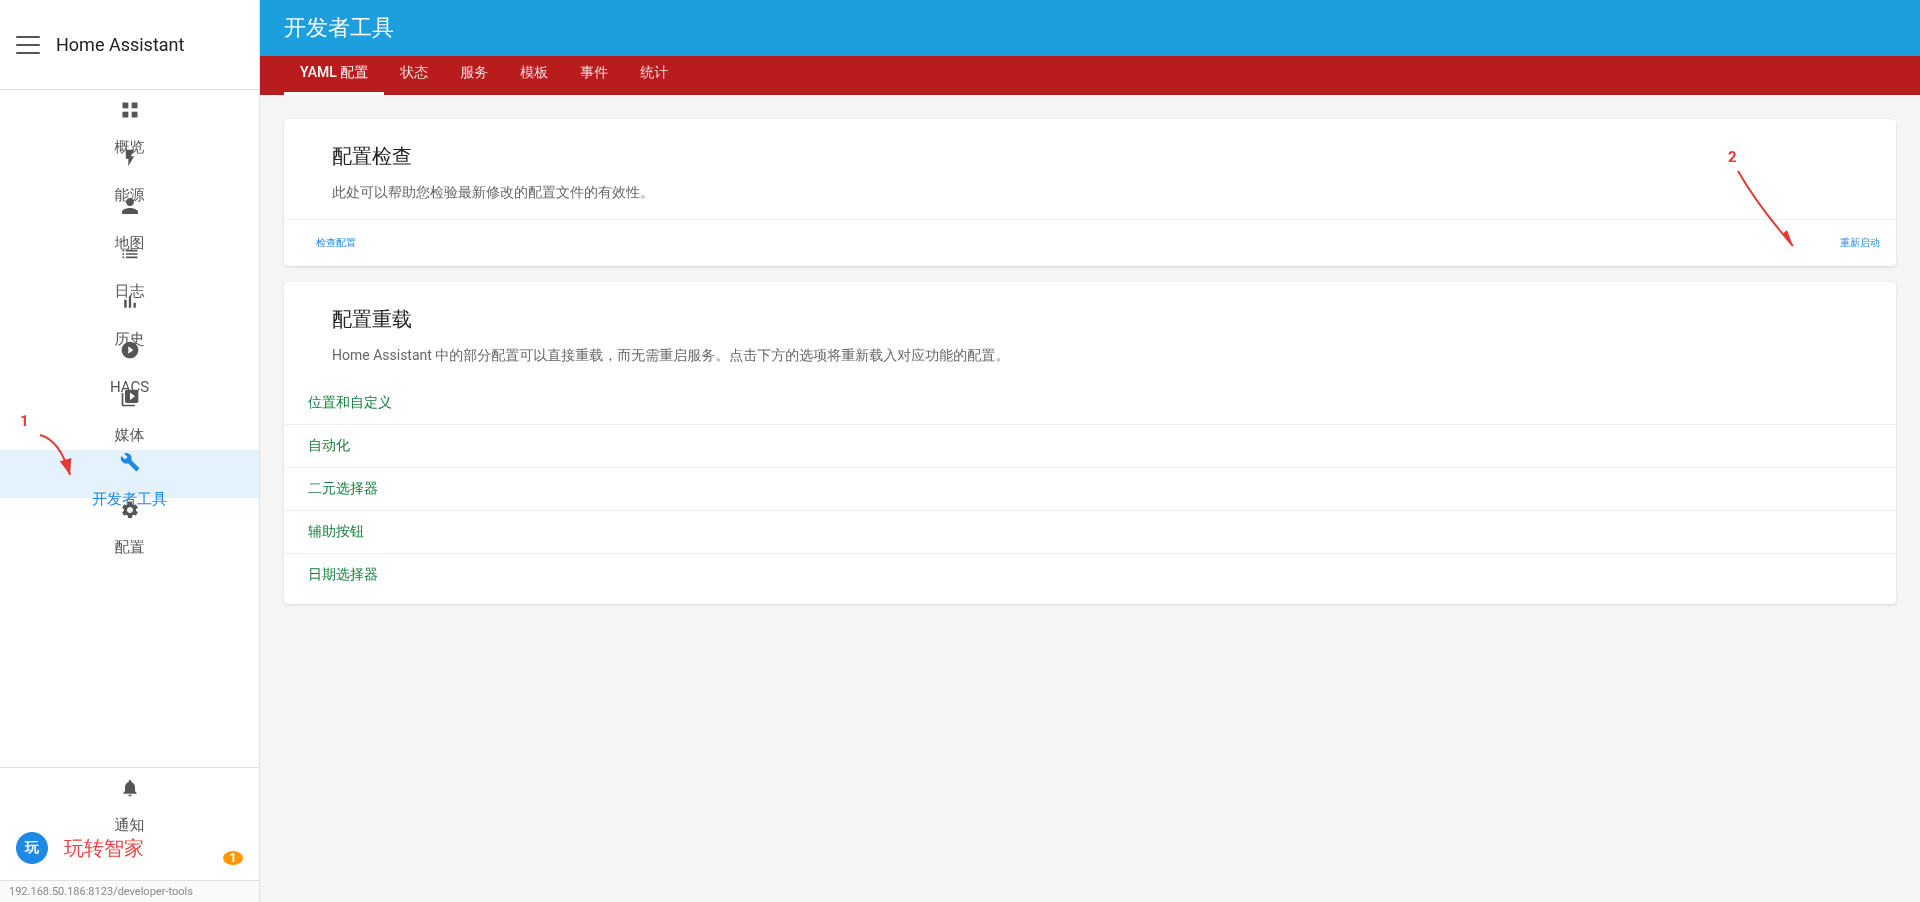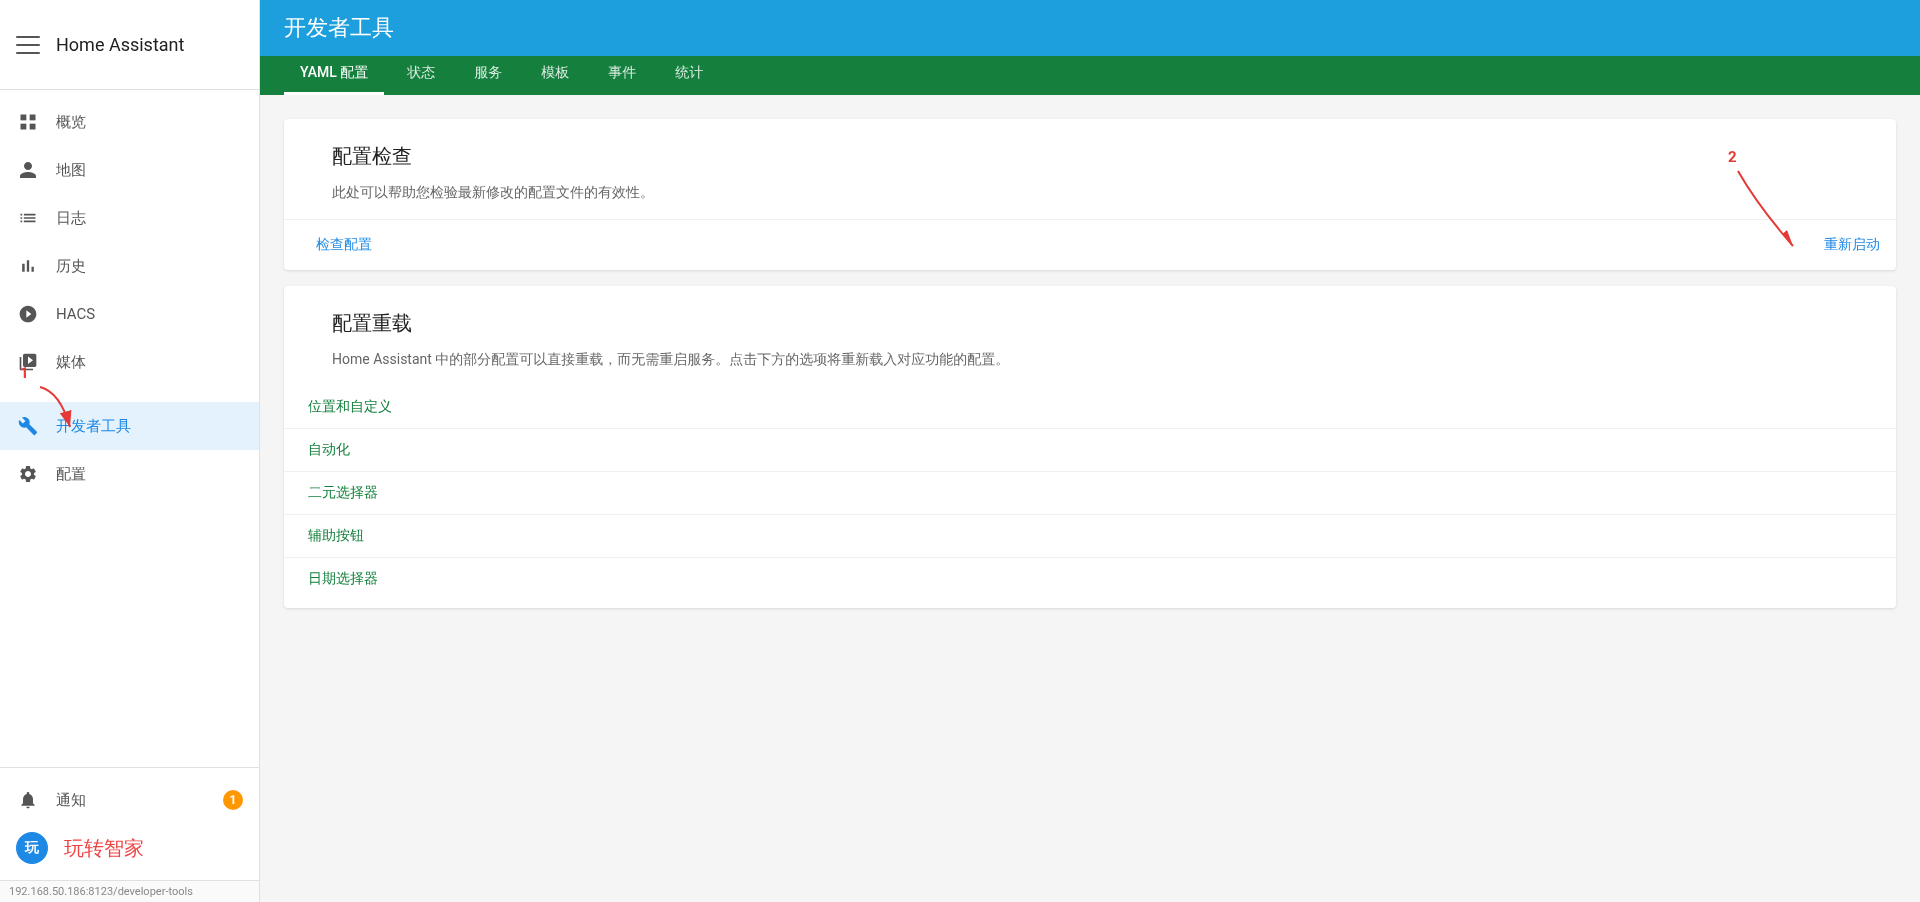--- a/index.html
+++ b/index.html
@@ -47,20 +47,21 @@
       display: flex;
       align-items: center;
       padding: 0 16px;
       height: 48px;
       gap: 16px;
       cursor: pointer;
       color: #555;
       font-size: 15px;
       border-radius: 0;
       position: relative;
+      flex-direction: column;
     }
     .nav-item.active {
       background: #e3f2fd;
       color: #1e88e5;
     }
     .nav-item .nav-icon {
       width: 24px; height: 24px;
       display: flex; align-items: center; justify-content: center;
       color: inherit;
       font-size: 18px;
@@ -122,25 +123,25 @@
       padding: 0 24px;
       height: 56px;
       display: flex;
       align-items: center;
     }
     .page-header-title {
       font-size: 22px;
       font-weight: 400;
     }
     .tab-bar {
-      background: #15803d;
+      background: #b91c1c;
       display: flex;
       align-items: flex-end;
       padding: 0 24px;
-      gap: 7px;
+      gap: 0;
     }
     .tab-item {
       padding: 8px 16px 10px;
       color: rgba(255,255,255,0.85);
       font-size: 14px;
       cursor: pointer;
       border-bottom: 3px solid transparent;
       white-space: nowrap;
     }
     .tab-item.active {
@@ -183,21 +184,21 @@
     }
     .card-actions {
       display: flex;
       align-items: center;
       padding: 8px 8px 8px 24px;
       justify-content: space-between;
       border-top: 1px solid #f0f0f0;
     }
     .action-btn {
       color: #1e88e5;
-      font-size: 14px;
+      font-size: 10px;
       cursor: pointer;
       padding: 8px;
       text-decoration: none;
       background: none;
       border: none;
       font-family: inherit;
     }
 
     
     .reload-list {
@@ -236,20 +237,28 @@
         <svg width="20" height="20" viewBox="0 0 24 24" fill="currentColor">
           <rect x="3" y="3" width="7" height="7"></rect>
             <rect x="14" y="3" width="7" height="7"></rect>
           <rect x="3" y="14" width="7" height="7"></rect>
             <rect x="14" y="14" width="7" height="7"></rect>
         </svg>
       </div>
       <span class="nav-label">概览</span>
     </div>
 
+    <div class="nav-item">
+      <div class="nav-icon">
+        <svg width="20" height="20" viewBox="0 0 24 24" fill="currentColor">
+          <path d="M7 2v11h3v9l7-12h-4l4-8z"></path>
+        </svg>
+      </div>
+      <span class="nav-label">能源</span>
+    </div>
 
     <div class="nav-item">
       <div class="nav-icon">
         <svg width="20" height="20" viewBox="0 0 24 24" fill="currentColor">
           <path d="M12 12c2.7 0 4.8-2.1 4.8-4.8S14.7 2.4 12 2.4 7.2 4.5 7.2 7.2 9.3 12 12 12zm0 2.4c-3.2 0-9.6 1.6-9.6 4.8v2.4h19.2v-2.4c0-3.2-6.4-4.8-9.6-4.8z"></path>
         </svg>
       </div>
       <span class="nav-label">地图</span>
     </div>
 

